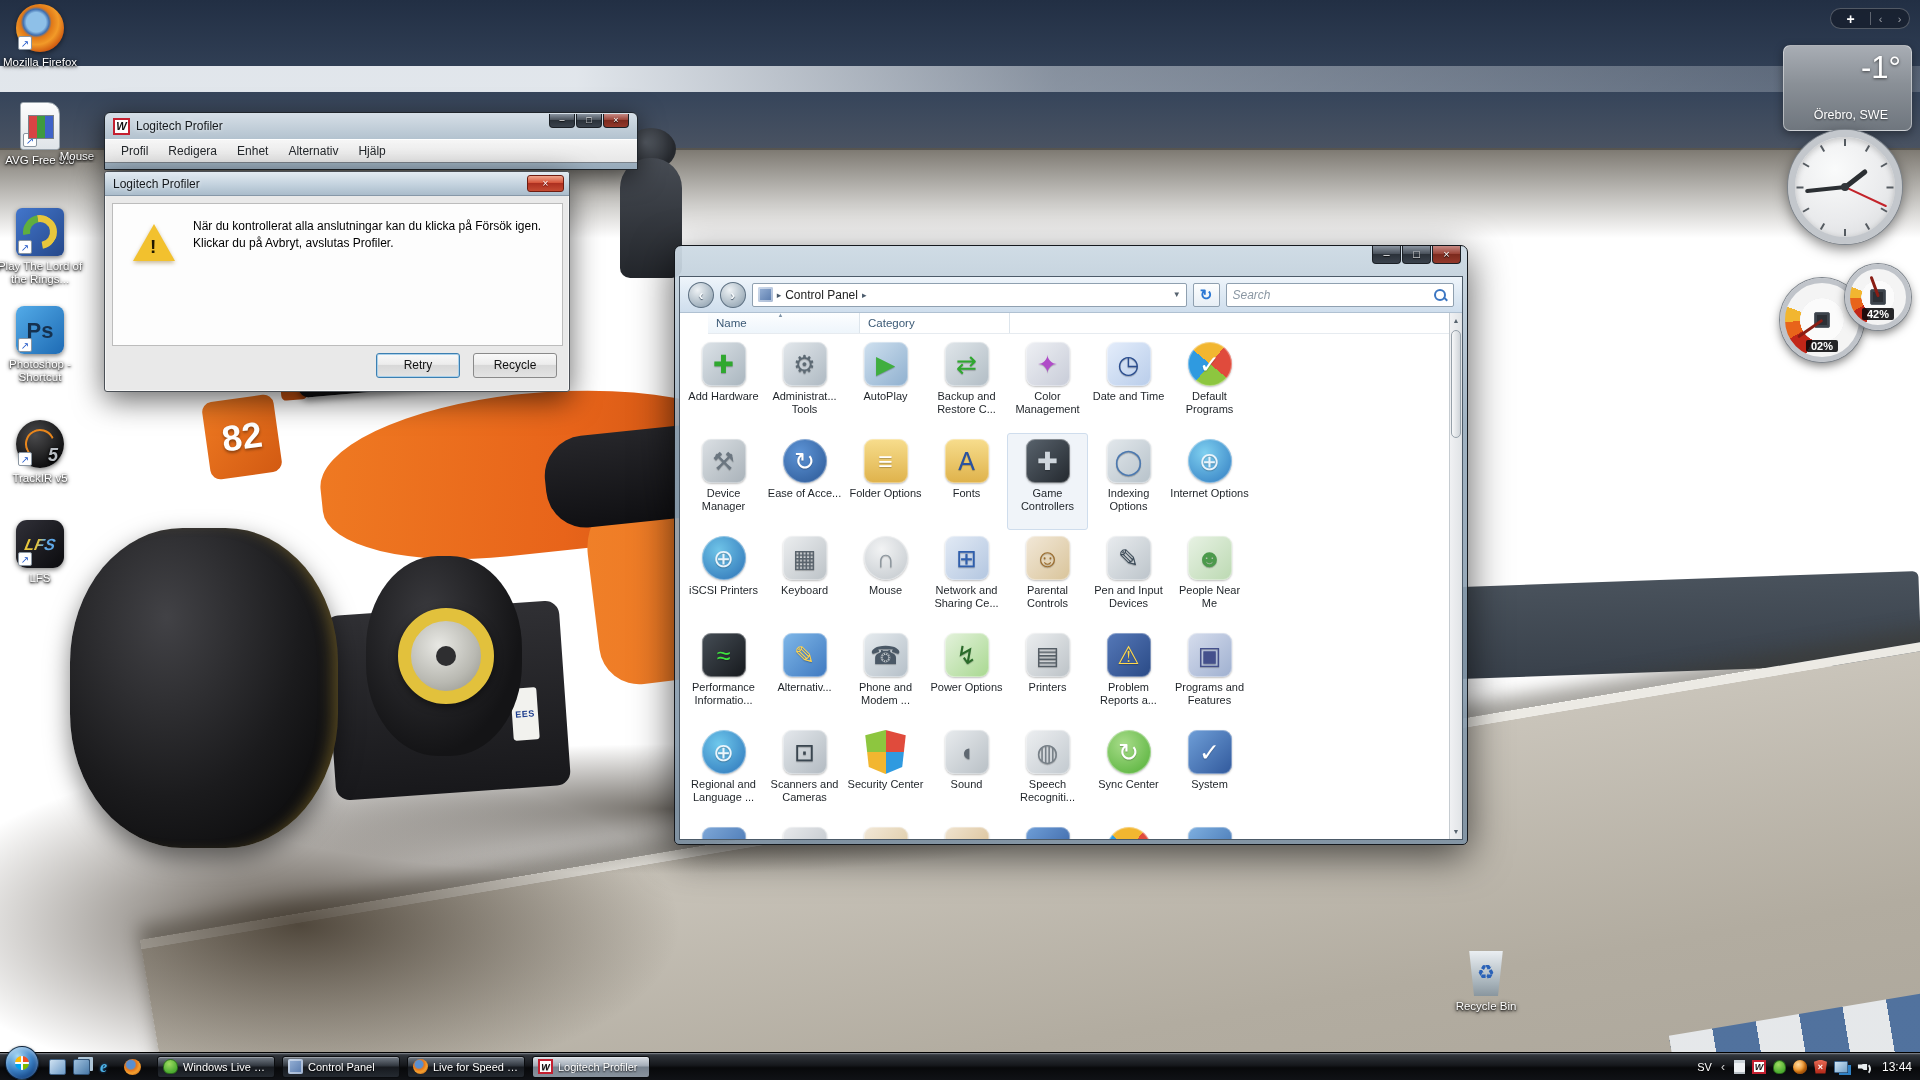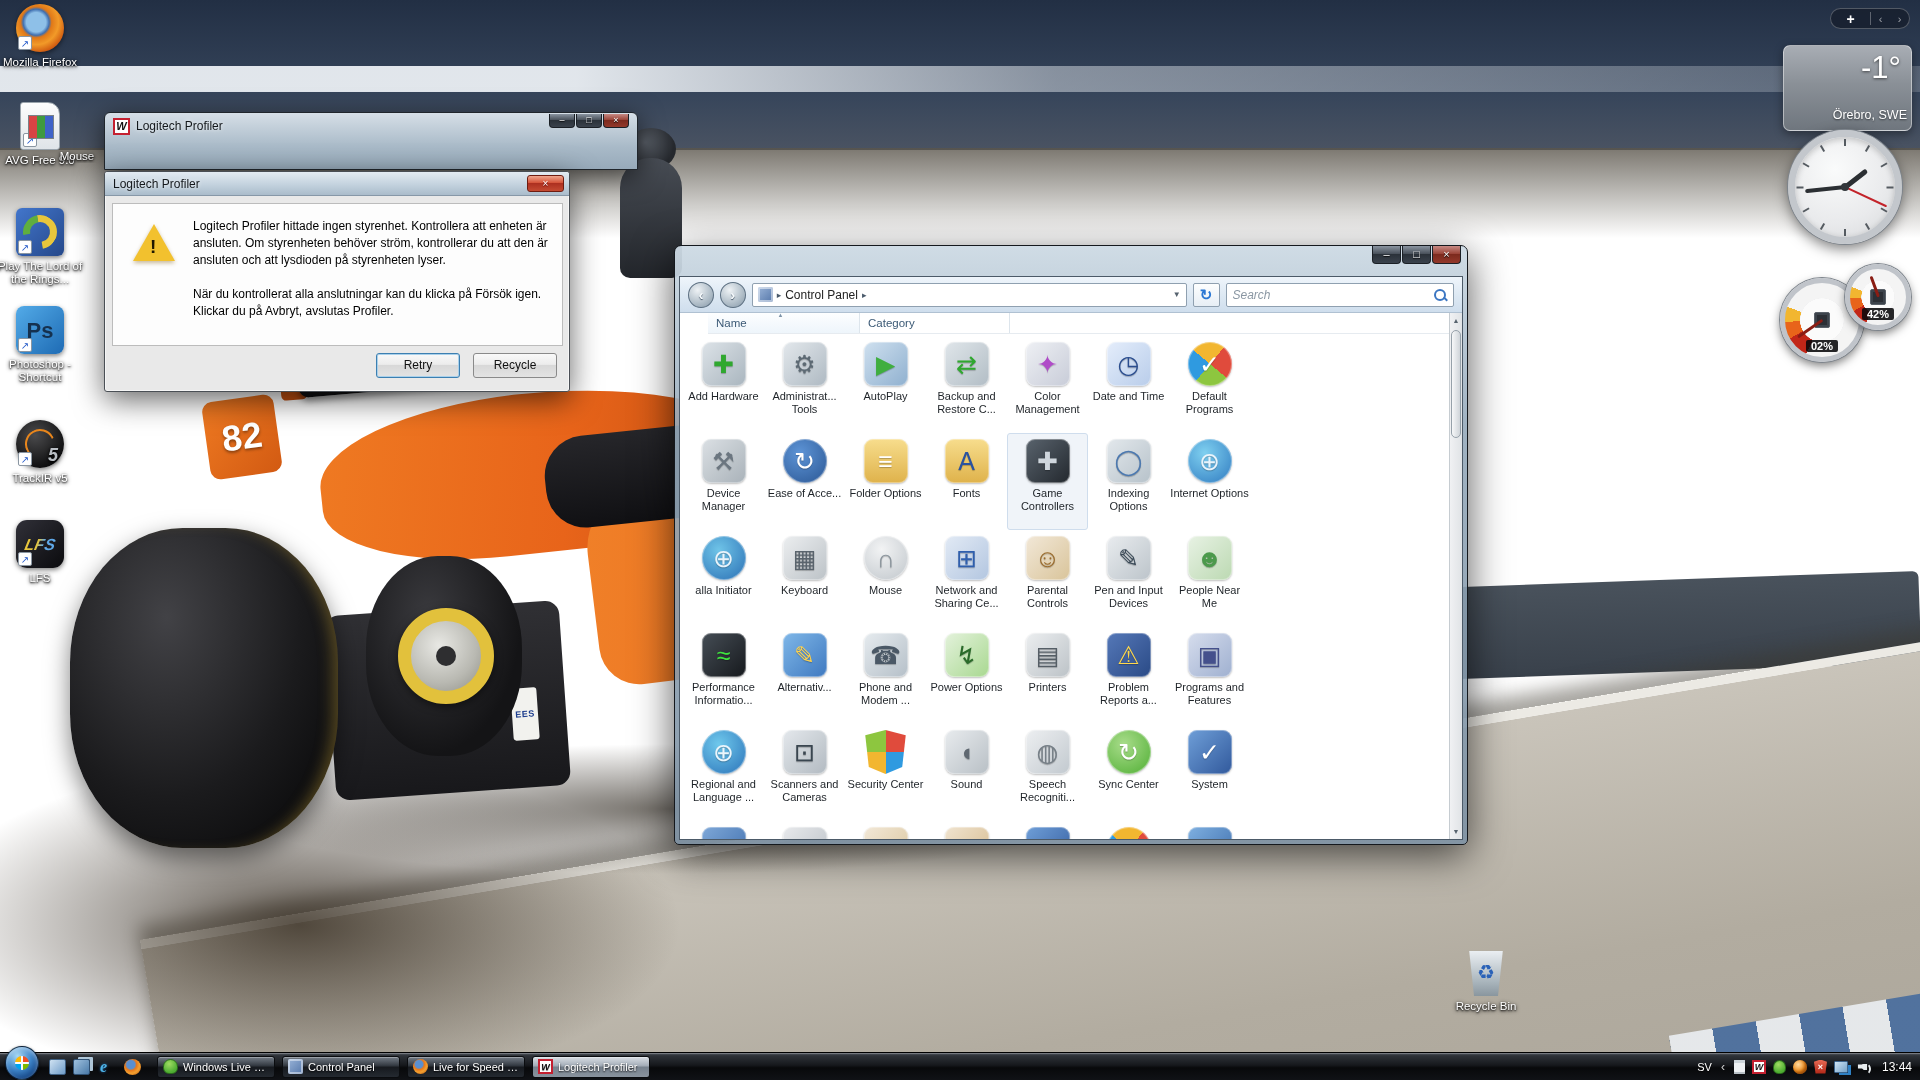--- a/index.html
+++ b/index.html
@@ -140,21 +140,21 @@
   .sb-thumb { position:absolute; left:1px; top:17px; width:10px; height:108px; background:linear-gradient(90deg,#f7f8f9,#cfd4d9); border:1px solid #96a1aa; border-radius:6px; }
 
   
   .gadget { position:absolute; z-index:3; }
   #picker { left:1830px; top:8px; width:80px; height:21px; border-radius:11px; background:rgba(22,30,44,.78); border:1px solid rgba(255,255,255,.25); display:flex; align-items:center; color:#fff; }
   #picker .plus { flex:1; text-align:center; font-size:14px; font-weight:bold; }
   #picker .pdiv { width:1px; height:13px; background:rgba(255,255,255,.3); }
   #picker .parr { width:19px; text-align:center; font-size:11px; color:rgba(255,255,255,.55); }
   #weather { left:1783px; top:45px; width:129px; height:86px; border-radius:7px; border:1px solid rgba(255,255,255,.45); background:linear-gradient(180deg,#a8adb4 0%,#8a9097 45%,#6f767e 100%); box-shadow:0 3px 10px rgba(0,0,0,.4); color:#fff; }
   #weather .temp { position:absolute; top:4px; right:10px; font-size:31px; text-shadow:0 1px 3px rgba(0,0,0,.6); }
-  #weather .loc { position:absolute; bottom:8px; right:4px; font-size:12.5px; text-shadow:0 1px 2px rgba(0,0,0,.6);margin-left:19px; }
+  #weather .loc { position:absolute; bottom:8px; right:23px; font-size:12.5px; text-shadow:0 1px 2px rgba(0,0,0,.6);margin-left:19px; }
   #clock { left:1788px; top:130px; width:114px; height:114px; border-radius:50%; background:radial-gradient(circle at 40% 32%,#fafbfb,#e9eaec 60%,#d6d8da); border:7px solid #c3c7cc; box-shadow:0 0 0 1px #7d848c, 0 5px 14px rgba(0,0,0,.5), inset 0 2px 6px rgba(0,0,0,.2); }
   .tick { position:absolute; left:calc(50% - 1px); top:calc(50% - 3px); width:2px; height:7px; background:#555b61; transform-origin:50% 50%; }
   .hand { position:absolute; left:50%; bottom:50%; transform-origin:50% 100%; border-radius:3px; }
   .hand.h { width:5px; height:27px; margin-left:-2.5px; background:#2b2f33; transform:rotate(52deg); }
   .hand.m { width:4px; height:40px; margin-left:-2px; background:#2b2f33; transform:rotate(264deg); }
   .hand.s { width:2px; height:46px; margin-left:-1px; background:#c3232a; transform:rotate(115deg); }
   .cdot { position:absolute; left:calc(50% - 4px); top:calc(50% - 4px); width:8px; height:8px; border-radius:50%; background:#33373b; }
   .gauge { position:absolute; border-radius:50%; border:5px solid #c0c4ca; box-shadow:0 0 0 1px #7d848c, 0 4px 10px rgba(0,0,0,.5);
     background:radial-gradient(closest-side,#fbfbfb 58%,#f1f1f2 59%,rgba(0,0,0,0) 60%),
     conic-gradient(from 205deg,#c22618 0 35deg,#e8641a 35deg 62deg,#f2b630 62deg 86deg,#f4f4f4 86deg 360deg); }
@@ -332,33 +332,39 @@
   <div id="lpwin">
     <div class="lp-titlebar">
       <span class="appicon-w">W</span>
       <span class="lp-title">Logitech Profiler</span>
     </div>
     <div class="lp-caps">
       <span class="capbtn">–</span>
       <span class="capbtn">□</span>
       <span class="capbtn close">×</span>
     </div>
+    <div class="lp-menubar">
+        <span class="menu-item">Profil</span>
+        <span class="menu-item">Redigera</span>
+        <span class="menu-item">Enhet</span>
+        <span class="menu-item">Alternativ</span>
+        <span class="menu-item">Hjälp</span>
+      </div>
   </div>
 
   <div id="dlg">
     <div class="dlg-titlebar">
       <span class="dlg-title">Logitech Profiler</span>
     </div>
     <div class="dlg-close">×</div>
     <div class="dlg-inner">
       <div class="warn">
           <span>!</span>
         </div>
       <div class="dlg-text">
-        <p>Logitech Profiler hittade ingen styrenhet.  Kontrollera att enheten är ansluten.  Om styrenheten behöver ström, kontrollerar du att den är ansluten och att lysdioden på styrenheten lyser.</p>
         <p>När du kontrollerat alla anslutningar kan du klicka på Försök igen. Klickar du på Avbryt, avslutas Profiler.</p>
       </div>
     </div>
     <div class="dlg-btns">
       <div class="btn default">Retry</div>
       <div class="btn">Recycle</div>
     </div>
   </div>
 
   <div id="cpwin">
@@ -477,21 +483,21 @@
               <div class="cp-cell">
                 <div class="tile round" style="background: radial-gradient(circle at 38% 32%, rgb(127, 208, 240), rgb(47, 122, 192));">
                   <span class="glyph" style="color: rgb(232, 244, 252);">⊕</span>
                 </div>
                 <div class="cp-lbl">Internet Options</div>
               </div>
               <div class="cp-cell">
                 <div class="tile round" style="background: radial-gradient(circle at 38% 32%, rgb(111, 196, 232), rgb(42, 111, 180));">
                   <span class="glyph" style="color: rgb(232, 244, 252);">⊕</span>
                 </div>
-                <div class="cp-lbl">alla Initiator</div>
+                <div class="cp-lbl">iSCSI Printers</div>
               </div>
               <div class="cp-cell">
                 <div class="tile " style="background: linear-gradient(135deg, rgb(236, 238, 240), rgb(188, 194, 199));">
                   <span class="glyph" style="color: rgb(90, 100, 109);">▦</span>
                 </div>
                 <div class="cp-lbl">Keyboard</div>
               </div>
               <div class="cp-cell">
                 <div class="tile round" style="background: radial-gradient(circle at 40% 30%, rgb(242, 243, 244), rgb(192, 198, 203));">
                   <span class="glyph" style="color: rgb(138, 148, 156);">∩</span>

